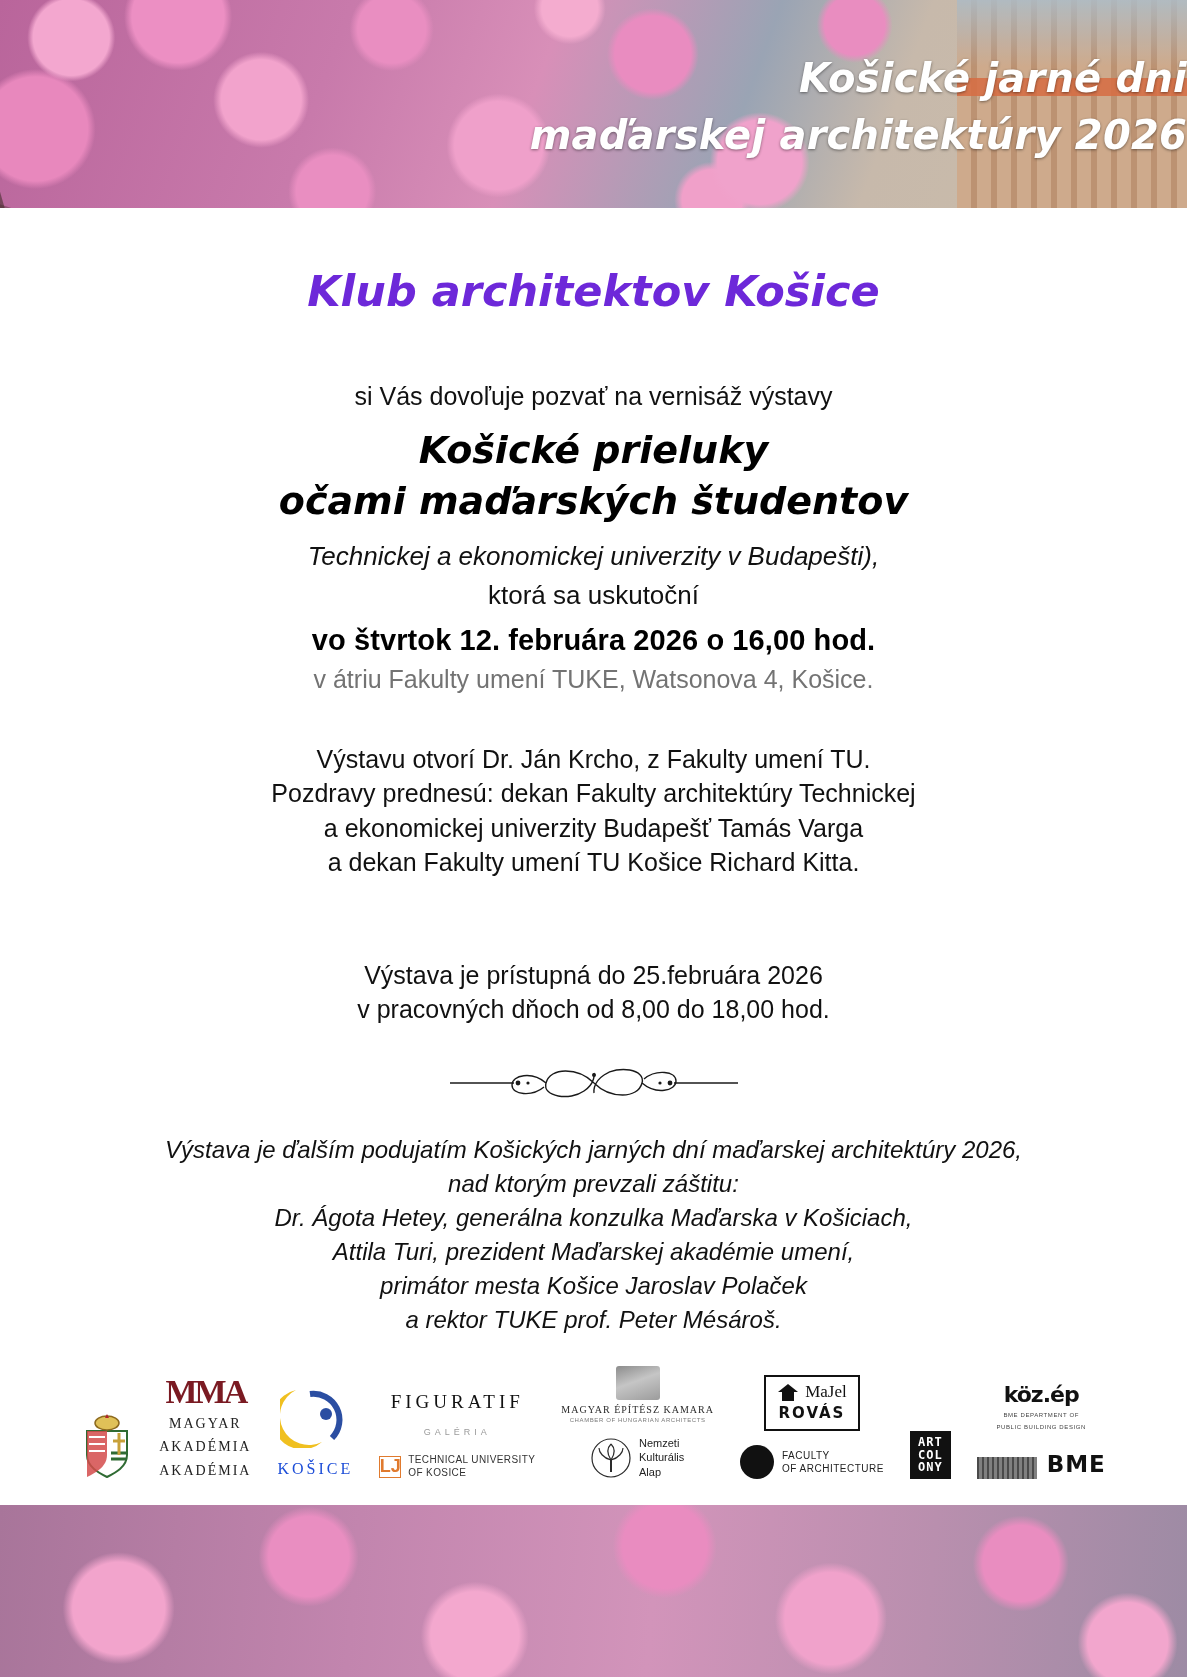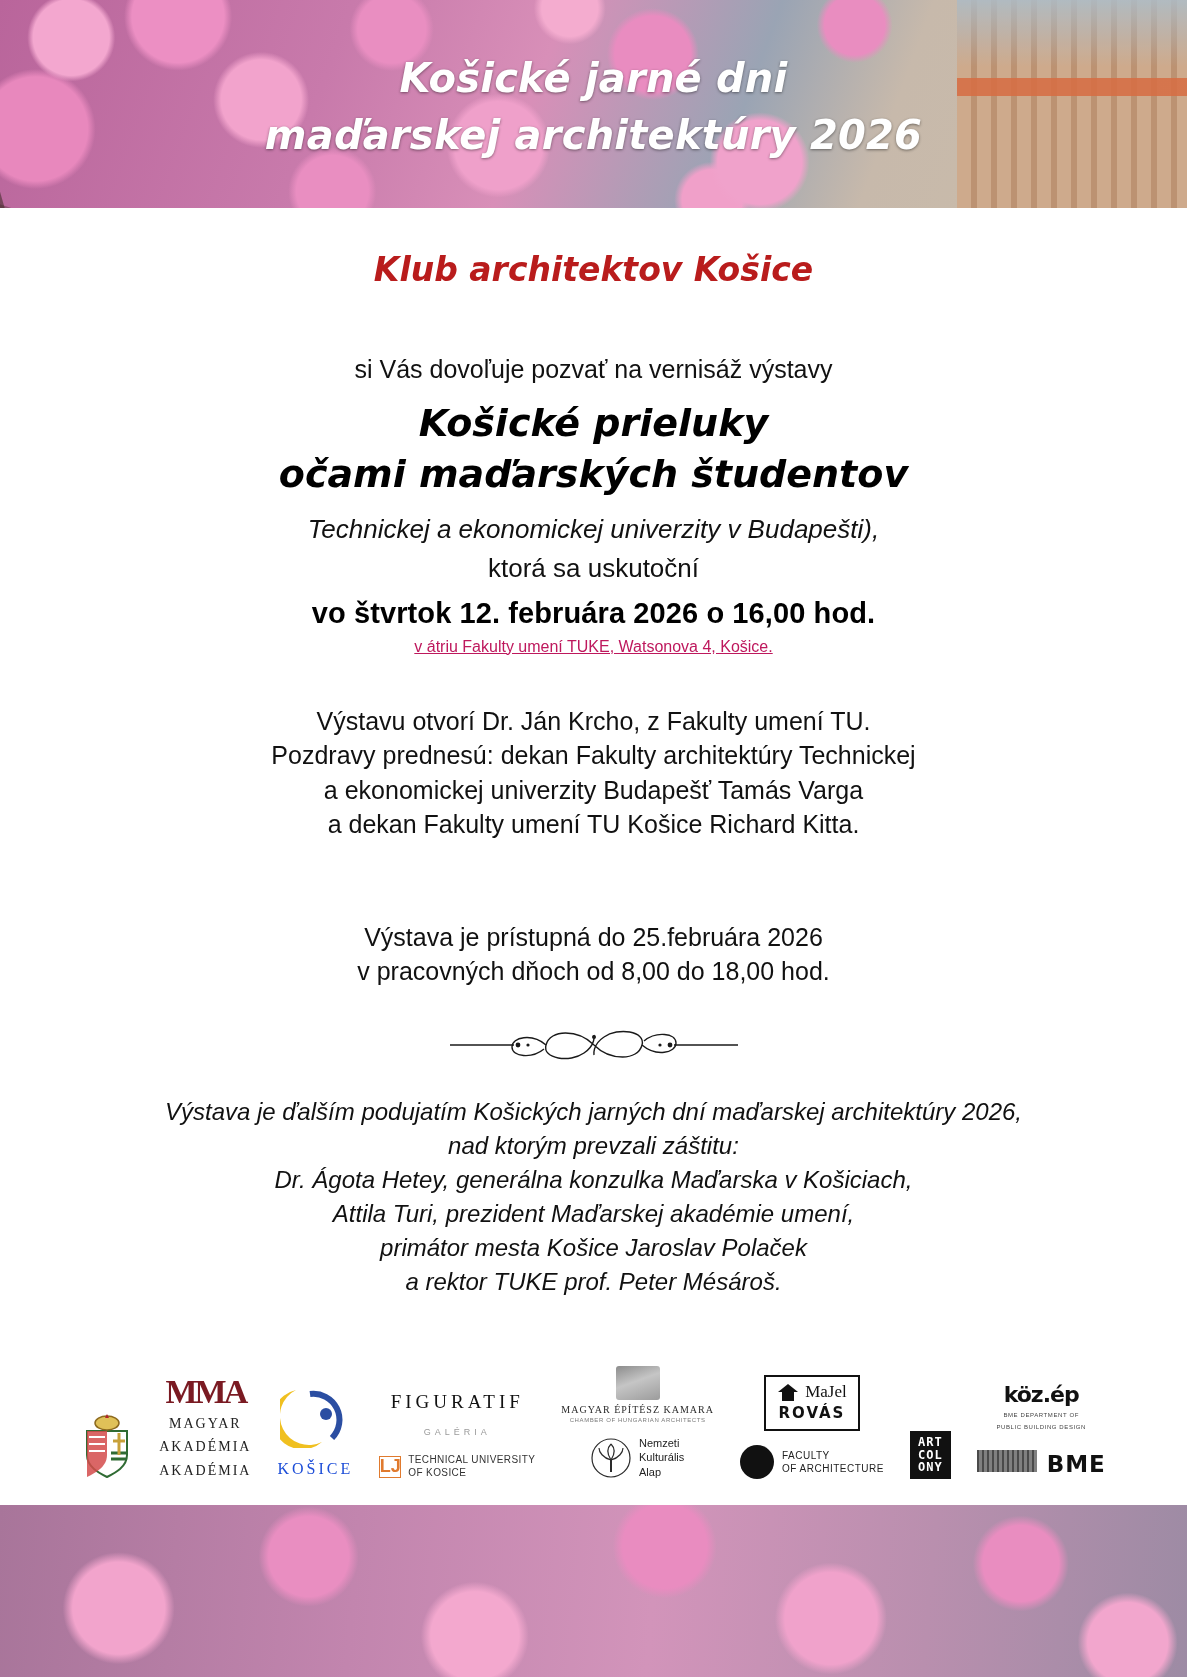--- a/index.html
+++ b/index.html
@@ -70,21 +70,21 @@
     height: 100%;
     background:
       linear-gradient(74deg, rgba(60,40,35,0.55) 0 4px, rgba(60,40,35,0) 5px) ,
       linear-gradient(18deg, rgba(60,40,35,0.35) 0 3px, rgba(60,40,35,0) 4px);
   }
   .title-wrap {
     position: absolute;
     inset: 0;
     display: flex;
     flex-direction: column;
-    align-items: center;
+    align-items: flex-end;
     justify-content: center;
     text-align: center;
     padding-top: 6px;
   }
   .title-line {
     font-family: "DejaVu Sans", sans-serif;
     font-weight: bold;
     font-style: italic;
     font-size: 40px;
     line-height: 1.42;
@@ -101,22 +101,23 @@
     height: 1297px;
     background: #ffffff;
     padding: 42px 60px 0;
     text-align: center;
   }
 
   .club {
     font-family: "DejaVu Sans", sans-serif;
     font-weight: bold;
     font-style: italic;
-    font-size: 33px;
-    color: #b91c1c;
+    font-size: 43px;
+    color: #6d28d9;
+    margin-top: 16px;
     margin-bottom: 0;
   }
 
   .invite-line {
     font-size: 25px;
     color: #111;
     margin-top: 64px;
     line-height: 1.3;
   }
 
@@ -147,24 +148,23 @@
 
   .when {
     font-weight: bold;
     font-size: 29px;
     color: #000;
     margin-top: 10px;
     letter-spacing: .1px;
   }
 
   .where {
-    font-size: 16px;
-    color: #be185d;
+    font-size: 25px;
+    color: #737373;
     margin-top: 8px;
-    text-decoration: underline;
   }
 
   .speakers {
     font-size: 25px;
     line-height: 1.38;
     color: #111;
     margin-top: 48px;
   }
 
   .open-hours {
@@ -347,21 +347,21 @@
     color: #111;
     letter-spacing: -1px;
   }
   .korep-sub {
     font-size: 6px;
     color: #444;
     letter-spacing: .6px;
     line-height: 1.5;
     margin-top: 3px;
   }
-  .bme-row { display: flex; align-items: flex-start; gap: 10px; margin-top: 18px; }
+  .bme-row { display: flex; align-items: flex-end; gap: 10px; margin-top: 18px; }
   .bme-building {
     width: 60px; height: 22px;
     background:
       repeating-linear-gradient(90deg, #2b2b2b 0 2px, transparent 2px 5px),
       #6a6a6a;
     opacity: .85;
   }
   .bme-text {
     font-family: "DejaVu Sans", sans-serif;
     font-weight: bold;

